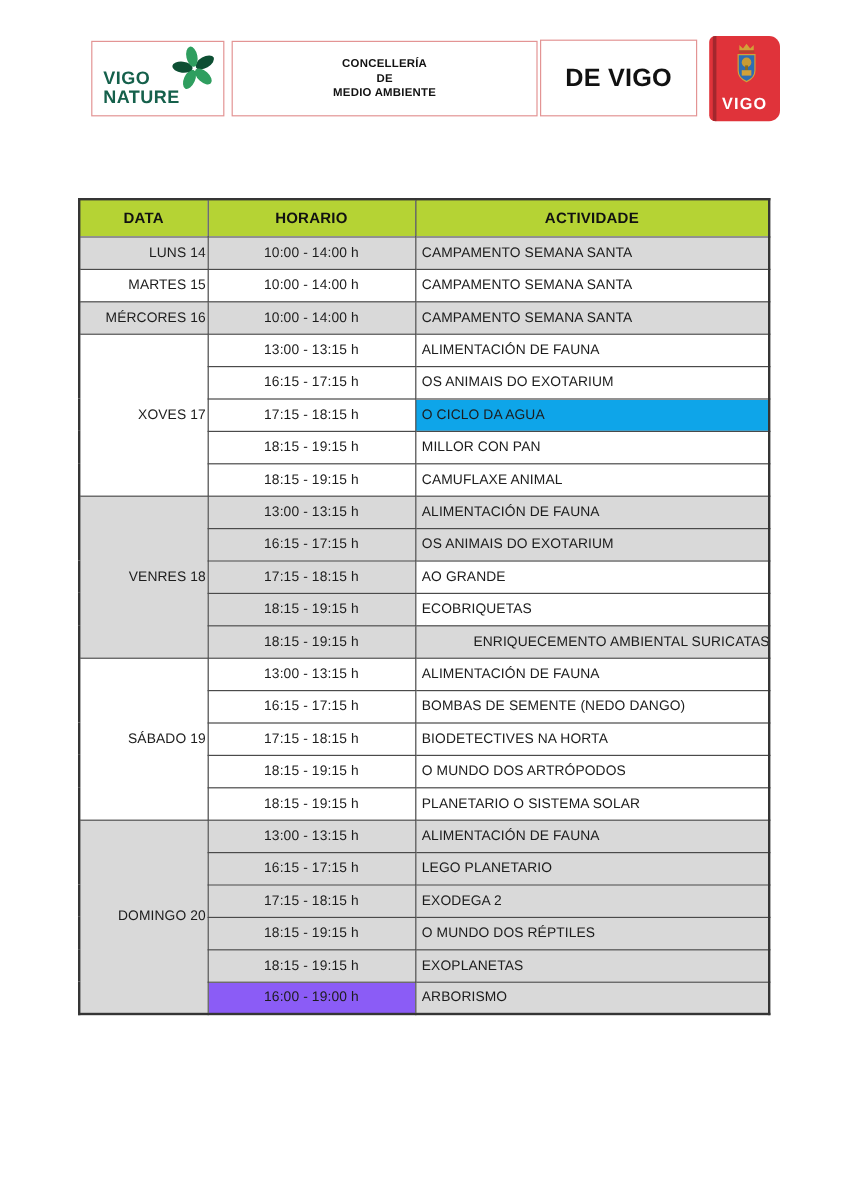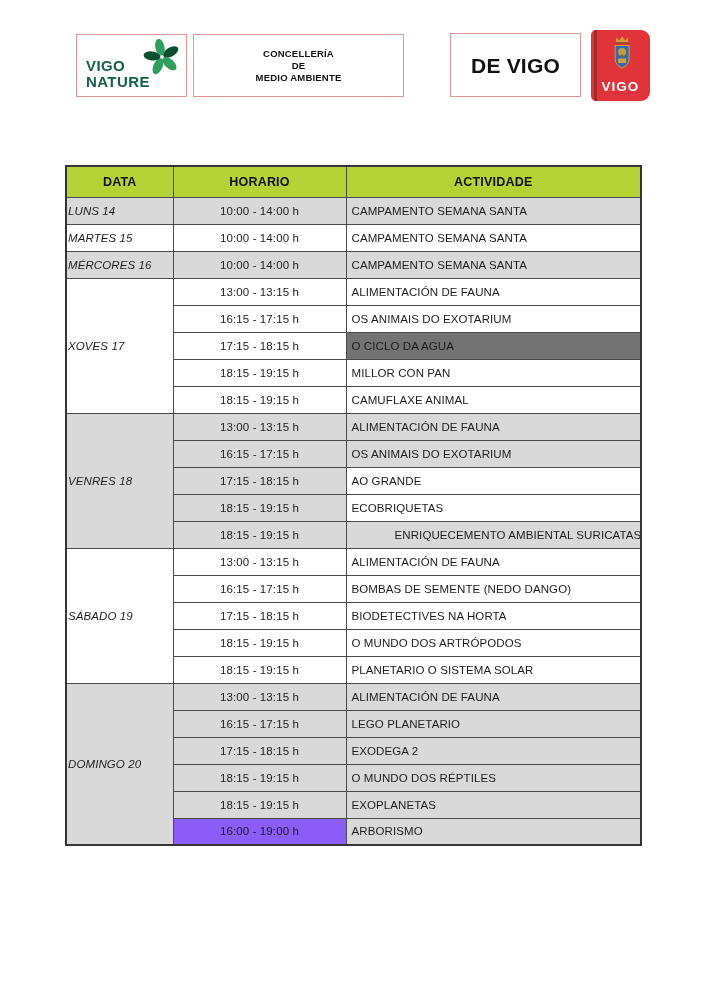--- a/index.html
+++ b/index.html
@@ -21,21 +21,21 @@
   }
   .nature-box { left: 76px; top: 34px; width: 111px; height: 63px; }
   .nature-text {
     position: absolute; left: 9px; top: 23px;
     font-weight: bold; font-size: 15px; line-height: 16px;
     letter-spacing: 0.4px; color: var(--nature-green);
   }
   .leaf-svg { position: absolute; right: 3px; top: 1px; }
 
   .conc-box {
-    left: 193px; top: 34px; width: 211px; height: 63px;
+    left: 193px; top: 34px; width: 255px; height: 63px;
     display: flex; flex-direction: column; justify-content: center; align-items: center;
     font-weight: bold; font-size: 9.5px; line-height: 12px;
     letter-spacing: 0.2px; color: #111111; text-align: center;
   }
 
   .concello-box {
     left: 450px; top: 33px; width: 131px; height: 64px;
     display: flex; flex-direction: column; justify-content: center; align-items: center;
     font-weight: bold; font-size: 21px; line-height: 25px;
     color: #111111; text-align: center; letter-spacing: 0.2px;
@@ -85,21 +85,21 @@
     font-weight: bold;
     text-align: center;
     letter-spacing: 0.2px;
   }
   table.schedule td {
     height: 27px;
     font-size: 11.5px;
     color: var(--text-dark);
     letter-spacing: 0.1px;
   }
-  td.date-cell  { text-align: left; vertical-align: middle; font-style: italic; }
+  td.date-cell  { text-align: right; vertical-align: middle; }
   td.time-cell  { text-align: center; vertical-align: middle; }
   td.activity-cell { text-align: left; vertical-align: middle; padding-left: 5px; }
   td.no-border-bottom { border-bottom: none; }
 </style>
 </head>
 <body>
 
 <div class="page">
 
   <div>
@@ -190,21 +190,21 @@
             <td rowspan="5" class="date-cell" style="background: rgb(255, 255, 255);">XOVES 17</td>
             <td class="time-cell" style="background: rgb(255, 255, 255);">13:00 - 13:15 h</td>
             <td class="activity-cell" style="background: rgb(255, 255, 255);">ALIMENTACIÓN DE FAUNA</td>
           </tr>
           <tr>
             <td class="time-cell" style="background: rgb(255, 255, 255);">16:15 - 17:15 h</td>
             <td class="activity-cell" style="background: rgb(255, 255, 255);">OS ANIMAIS DO EXOTARIUM</td>
           </tr>
           <tr>
             <td class="time-cell" style="background: rgb(255, 255, 255);">17:15 - 18:15 h</td>
-            <td class="activity-cell" style="background: #737373;">O CICLO DA AGUA</td>
+            <td class="activity-cell" style="background: #0ea5e9;">O CICLO DA AGUA</td>
           </tr>
           <tr>
             <td class="time-cell" style="background: rgb(255, 255, 255);">18:15 - 19:15 h</td>
             <td class="activity-cell" style="background: rgb(255, 255, 255);">MILLOR CON PAN</td>
           </tr>
           <tr>
             <td class="time-cell" style="background: rgb(255, 255, 255);">18:15 - 19:15 h</td>
             <td class="activity-cell" style="background: rgb(255, 255, 255);">CAMUFLAXE ANIMAL</td>
           </tr>
           <tr>

